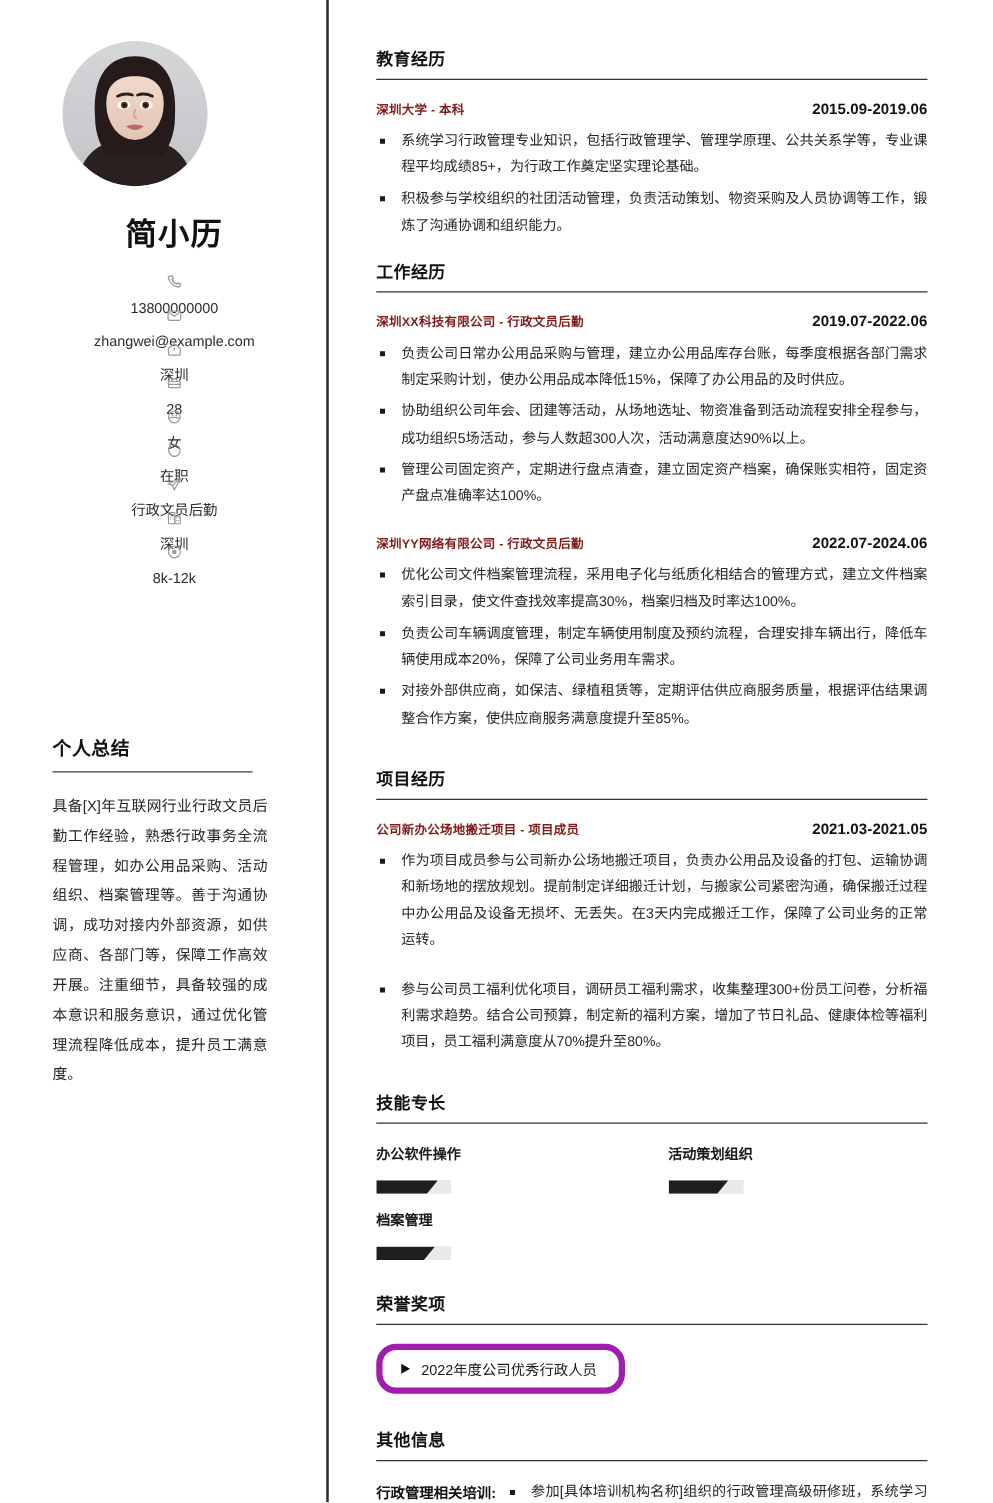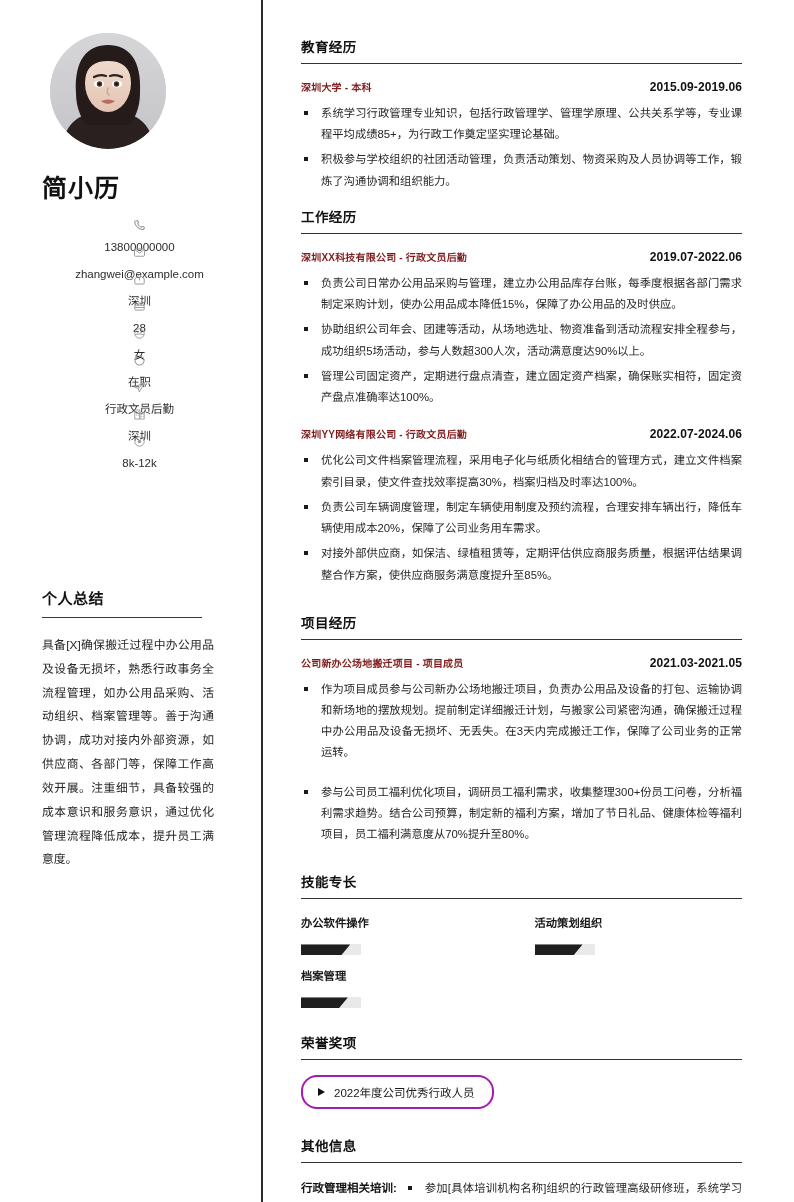--- a/index.html
+++ b/index.html
@@ -48,20 +48,21 @@
   }
   .avatar-svg { display: block; width: 116px; height: 116px; }
 
   .person-name {
     font-size: 25px;
     font-weight: 700;
     letter-spacing: 1px;
     color: #111;
     margin: 0 0 16px 2px;
     line-height: 1.2;
+    text-align: center;
   }
 
   .contact-list { list-style: none; margin: 0 0 0 2px; padding: 0; }
   .contact-item {
     display: flex;
     align-items: center;
     gap: 10px;
     height: 27px;
     font-size: 11.5px;
     color: #2c2c2c;
@@ -197,21 +198,21 @@
     background: #1f1f1f;
     clip-path: polygon(0 0, 100% 0, calc(100% - 9px) 100%, 0 100%);
   }
 
   
   .honor-list { display: flex; flex-wrap: wrap; gap: 10px; margin-bottom: 26px; }
   .honor-pill {
     display: inline-flex;
     align-items: center;
     gap: 9px;
-    border: 2px solid #a21caf;
+    border: 5px solid #a21caf;
     border-radius: 16px;
     padding: 7px 17px 7px 15px;
     font-size: 11.5px;
     color: #1a1a1a;
     background: #fff;
   }
   .honor-arrow {
     width: 0; height: 0;
     border-left: 7px solid #111;
     border-top: 4.5px solid transparent;
@@ -371,21 +372,21 @@
               <circle cx="8" cy="8" r="2.2" fill="currentColor" stroke="none"></circle>
             </svg>
         </span>
         <span class="contact-text">8k-12k</span>
       </li>
     </ul>
 
     <div class="side-section">
       <div class="side-heading">个人总结</div>
       <div class="side-rule"></div>
-      <p class="summary-text">具备[X]确保搬迁过程中办公用品及设备无损坏，熟悉行政事务全流程管理，如办公用品采购、活动组织、档案管理等。善于沟通协调，成功对接内外部资源，如供应商、各部门等，保障工作高效开展。注重细节，具备较强的成本意识和服务意识，通过优化管理流程降低成本，提升员工满意度。</p>
+      <p class="summary-text">具备[X]年互联网行业行政文员后勤工作经验，熟悉行政事务全流程管理，如办公用品采购、活动组织、档案管理等。善于沟通协调，成功对接内外部资源，如供应商、各部门等，保障工作高效开展。注重细节，具备较强的成本意识和服务意识，通过优化管理流程降低成本，提升员工满意度。</p>
     </div>
   </aside>
 
   <main class="main">
 
     <section class="section">
       <div class="section-heading">教育经历</div>
       <div class="section-rule"></div>
       <div class="entry">
         <div class="entry-head">

